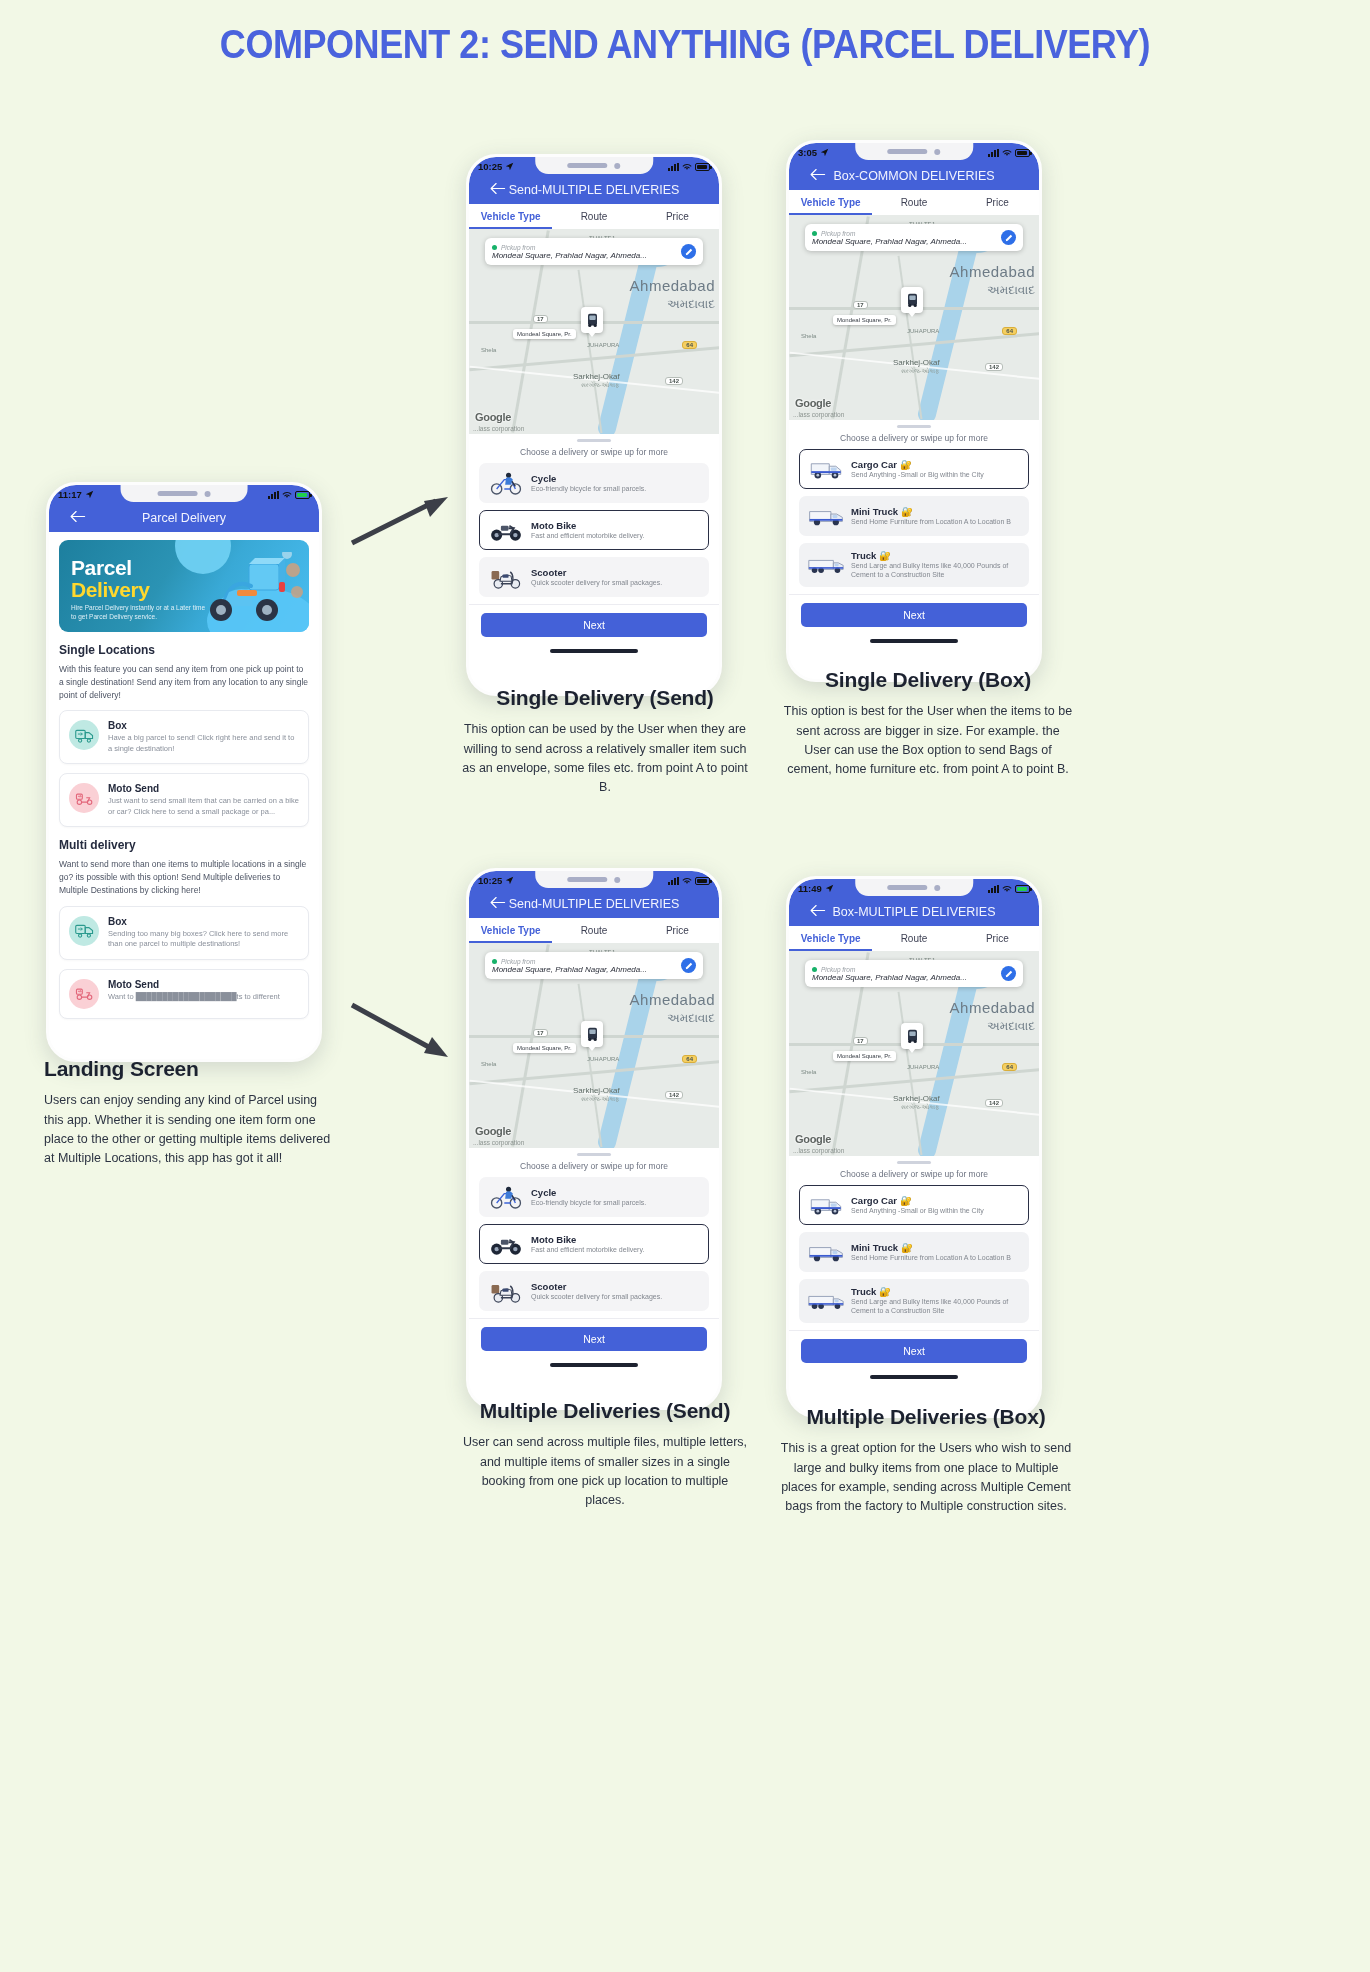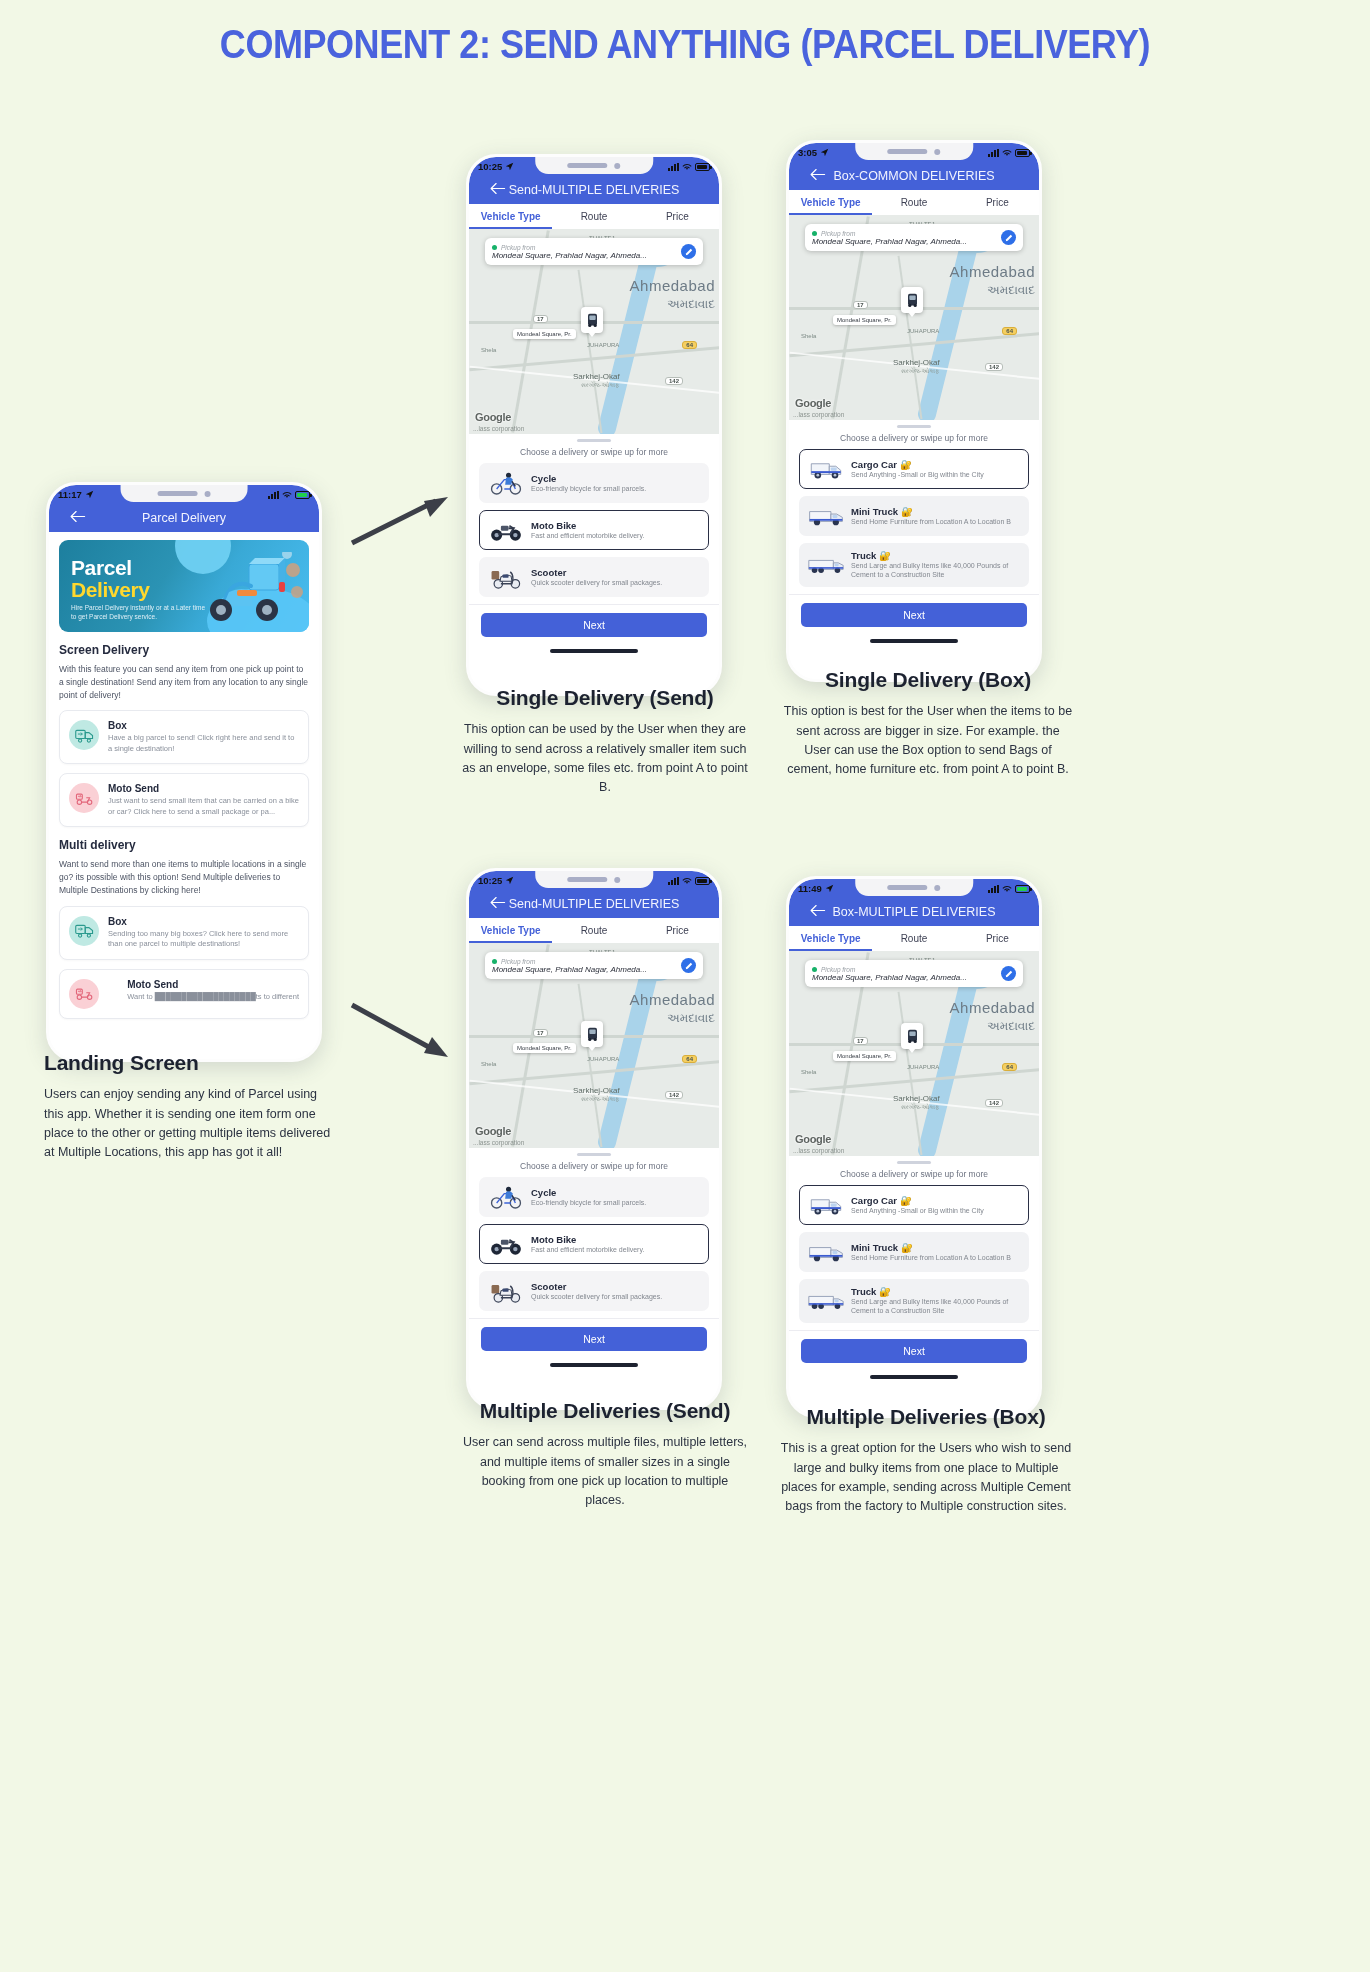--- a/index.html
+++ b/index.html
@@ -133,33 +133,33 @@
   .land-body { padding: 8px 10px 0; overflow:hidden; }
   .hero { height: 92px; border-radius:9px; position:relative; overflow:hidden;
           background: linear-gradient(120deg,#1d7f9e 0%,#2b93b4 42%,#39a9d6 62%,#49bdf0 100%); }
   .hero .h1 { position:absolute; left:12px; top:16px; font-size:21px; font-weight:800; color:#fff; letter-spacing:-.4px;}
   .hero .h2 { position:absolute; left:12px; top:38px; font-size:21px; font-weight:800; color:#ffd82e; letter-spacing:-.4px;}
   .hero .hp { position:absolute; left:12px; top:63px; font-size:6.5px; color:#dff0f7; line-height:1.45; width:135px;}
   .hero .blob { position:absolute; border-radius:50%; }
   .sec-title { font-size:12px; font-weight:700; color:#252b3f; margin: 11px 0 6px; }
   .sec-para { font-size:8.5px; color:#4d5464; line-height:1.5; margin-bottom:9px; }
   .opt-card { border:1px solid #e8eaef; border-radius:8px; padding:9px 9px; display:flex; gap:9px;
-              align-items:flex-start; background:#fff; margin-bottom:9px; box-shadow:0 1px 2px rgba(0,0,0,.03);justify-content:space-between; }
+              align-items:flex-start; background:#fff; margin-bottom:9px; box-shadow:0 1px 2px rgba(0,0,0,.03); }
   .opt-ic { width:30px; height:30px; border-radius:50%; flex:0 0 auto; display:flex; align-items:center; justify-content:center;}
   .opt-ic.teal { background:#bfe9e3; }
   .opt-ic.pink { background:#fad0d5; }
   .opt-name { font-size:10px; font-weight:700; color:#242a3d; }
   .opt-desc { font-size:7.5px; color:#8a909b; line-height:1.4; margin-top:2px; }
 
   
   .cap { position:absolute; text-align:center; }
   .cap h3 { font-size:21px; font-weight:700; color:#1c2230; letter-spacing:-.2px; line-height:1.2; }
   .cap p { font-size:12.5px; color:#2c3342; line-height:1.55; margin-top:10px; }
   .cap.left-align { text-align:left; }
-  .cap.left-align h3 { font-size:21px; }
+  .cap.left-align h3 { font-size:21px;margin-top:6px; }
   .cap.left-align p { text-align:left; }
 
   
   .arrow { position:absolute; }
 </style>
 </head>
 <body>
 
 <div class="page">
 
@@ -223,21 +223,21 @@
             <rect x="86" y="30" width="6" height="10" rx="2" fill="#e84040"></rect>
             <circle cx="100" cy="18" r="7" fill="#c9a182" opacity=".9"></circle>
             <circle cx="104" cy="40" r="6" fill="#c9a182" opacity=".85"></circle>
             <circle cx="94" cy="2" r="5" fill="#d7e9f4" opacity=".6"></circle>
           </svg>
           <div class="h1">Parcel</div>
           <div class="h2">Delivery</div>
           <div class="hp">Hire Parcel Delivery instantly or at a Later time to get Parcel Delivery service.</div>
         </div>
 
-        <div class="sec-title">Screen Delivery</div>
+        <div class="sec-title">Single Locations</div>
         <div class="sec-para">With this feature you can send any item from one pick up point to a single destination! Send any item from any location to any single point of delivery!</div>
 
         <div class="opt-card">
           <div class="opt-ic teal">
             <svg width="19" height="15" viewBox="0 0 26 20">
                 <rect x="1" y="3" width="13" height="11" rx="1.6" fill="none" stroke="#2b9a8e" stroke-width="1.5"></rect>
                 <path d="M14 6h5l5 4v4h-10z" fill="none" stroke="#2b9a8e" stroke-width="1.5"></path>
                 <circle cx="7" cy="17" r="2.2" fill="none" stroke="#2b9a8e" stroke-width="1.5"></circle>
                 <circle cx="19" cy="17" r="2.2" fill="none" stroke="#2b9a8e" stroke-width="1.5"></circle>
                 <path d="M4 8h6M8 6l2 2-2 2" stroke="#2b9a8e" stroke-width="1.3" fill="none"></path>

